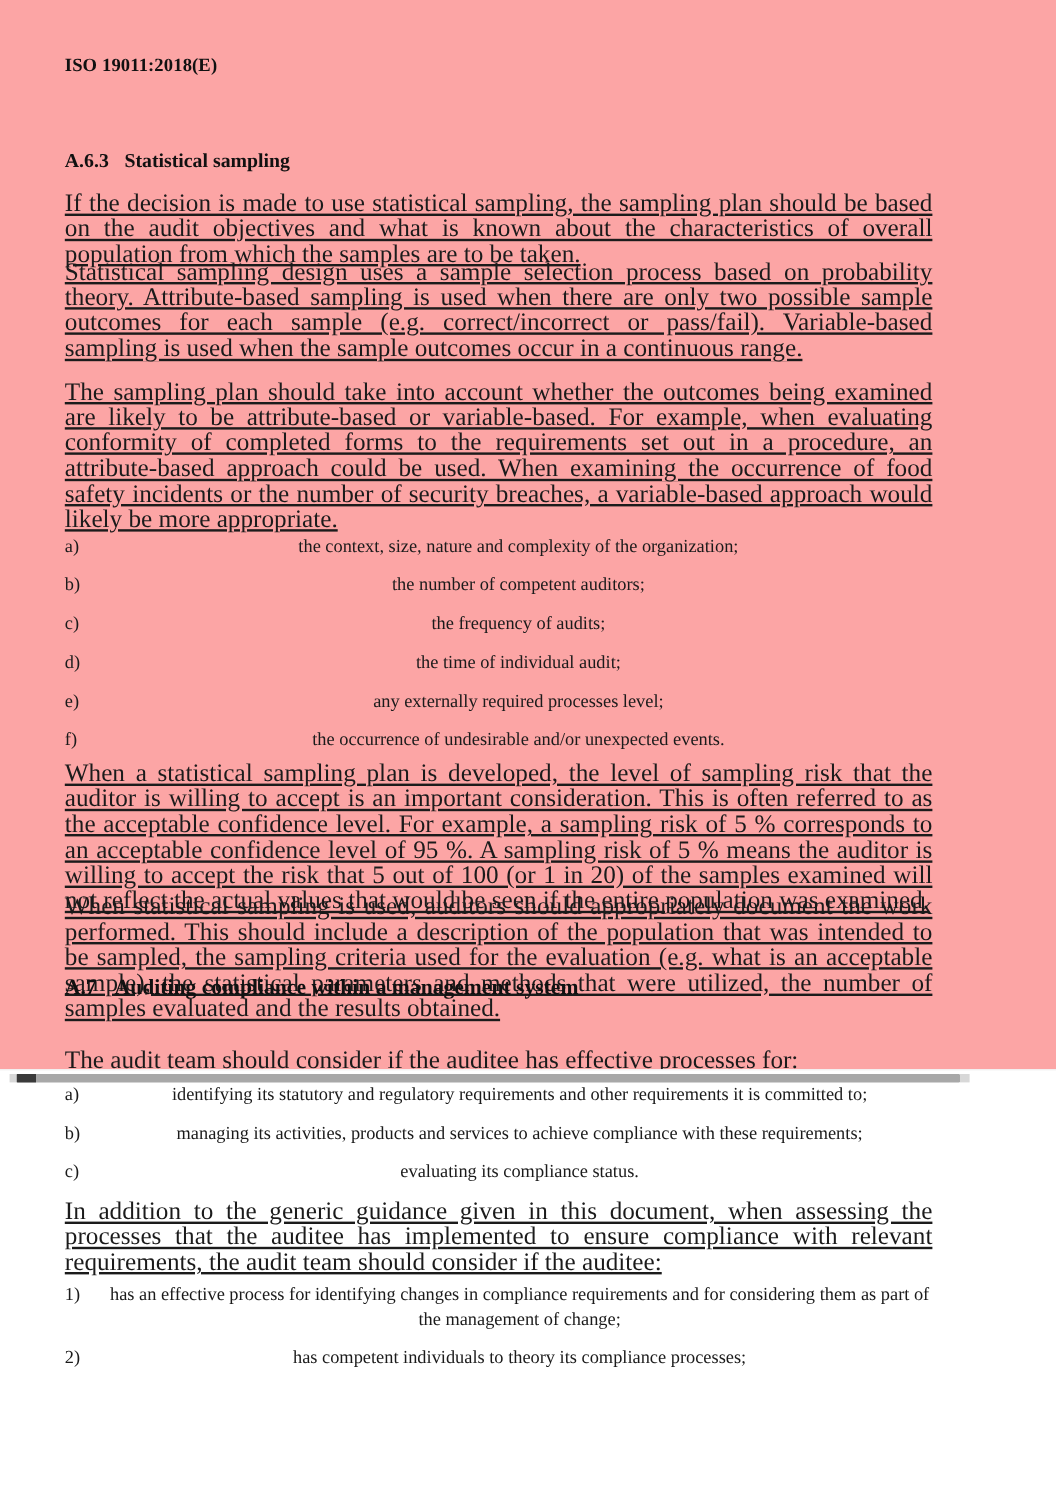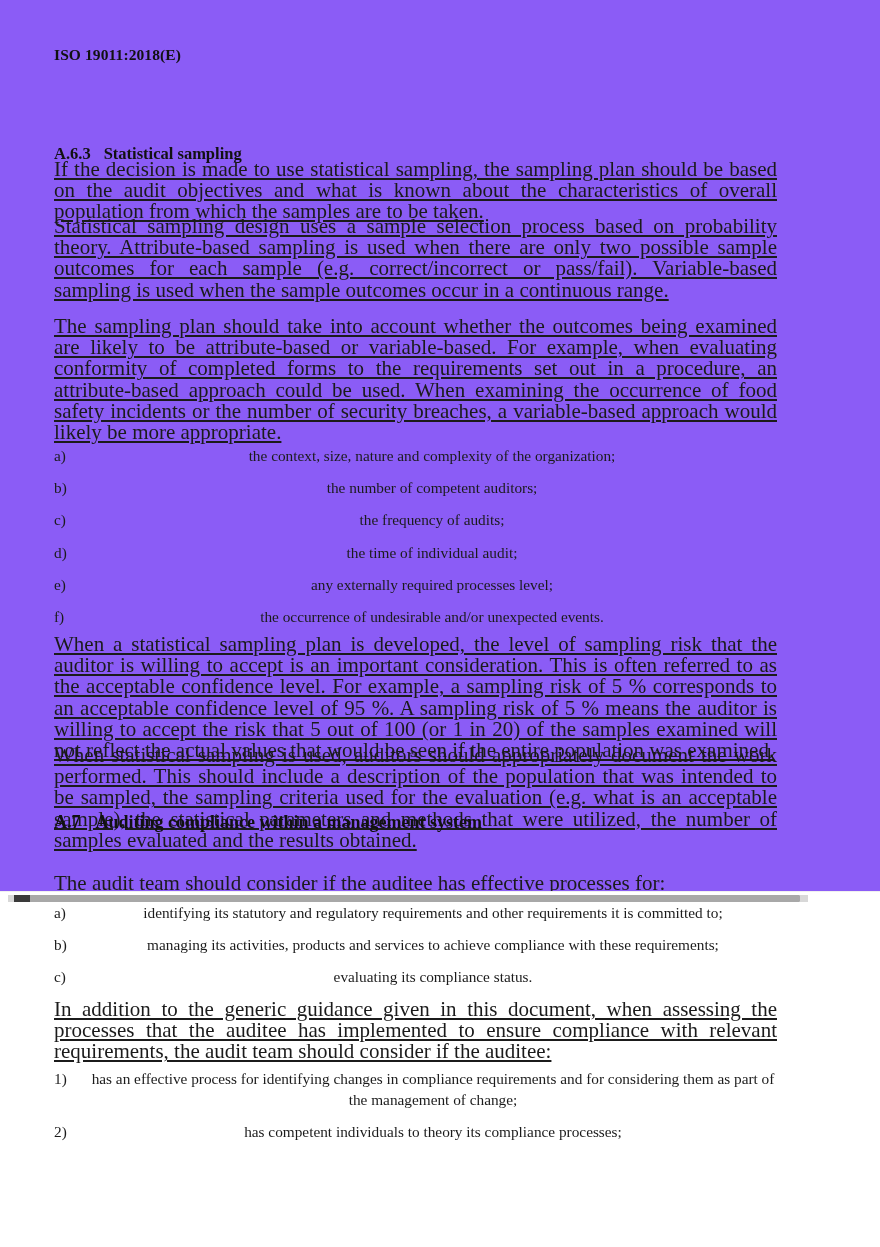--- a/index.html
+++ b/index.html
@@ -15,21 +15,21 @@
     font-family: "Liberation Serif", "DejaVu Serif", serif;
     color: #1b1b1b;
     -webkit-font-smoothing: antialiased;
   }
 
   .page {
     position: absolute;
     left: 0; top: 0;
     width: 880px;
     height: 905px;
-    background: #8b5cf6;
+    background: #fca5a5;
   }
 
   
   .running-header {
     position: absolute;
     left: 54px;
     top: 46px;
     font-family: "Liberation Serif", "DejaVu Serif", serif;
     font-weight: bold;
     font-size: 15.5px;
@@ -143,21 +143,21 @@
     background: #d8d8d8;
   }
 </style>
 </head>
 <body>
 
 <div class="page">
 
   <div class="running-header">ISO 19011:2018(E)</div>
 
-  <div class="blk h-clause h3" style="top:124px;margin-top:20px;">
+  <div class="blk h-clause h3" style="top:124px;">
     <span class="h-num">A.6.3</span><span class="h-gap"></span><span>Statistical sampling</span>
   </div>
 
   <p class="blk body-text" style="top:159px;">If the decision is made to use statistical sampling, the sampling plan should be based on the audit objectives and what is known about the characteristics of overall population from which the samples are to be taken.</p>
 
   <p class="blk body-text" style="top:216px;">Statistical sampling design uses a sample selection process based on probability theory. Attribute-based sampling is used when there are only two possible sample outcomes for each sample (e.g. correct/incorrect or pass/fail). Variable-based sampling is used when the sample outcomes occur in a continuous range.</p>
 
   <p class="blk body-text" style="top:316px;">The sampling plan should take into account whether the outcomes being examined are likely to be attribute-based or variable-based. For example, when evaluating conformity of completed forms to the requirements set out in a procedure, an attribute-based approach could be used. When examining the occurrence of food safety incidents or the number of security breaches, a variable-based approach would likely be more appropriate.</p>
 
 

